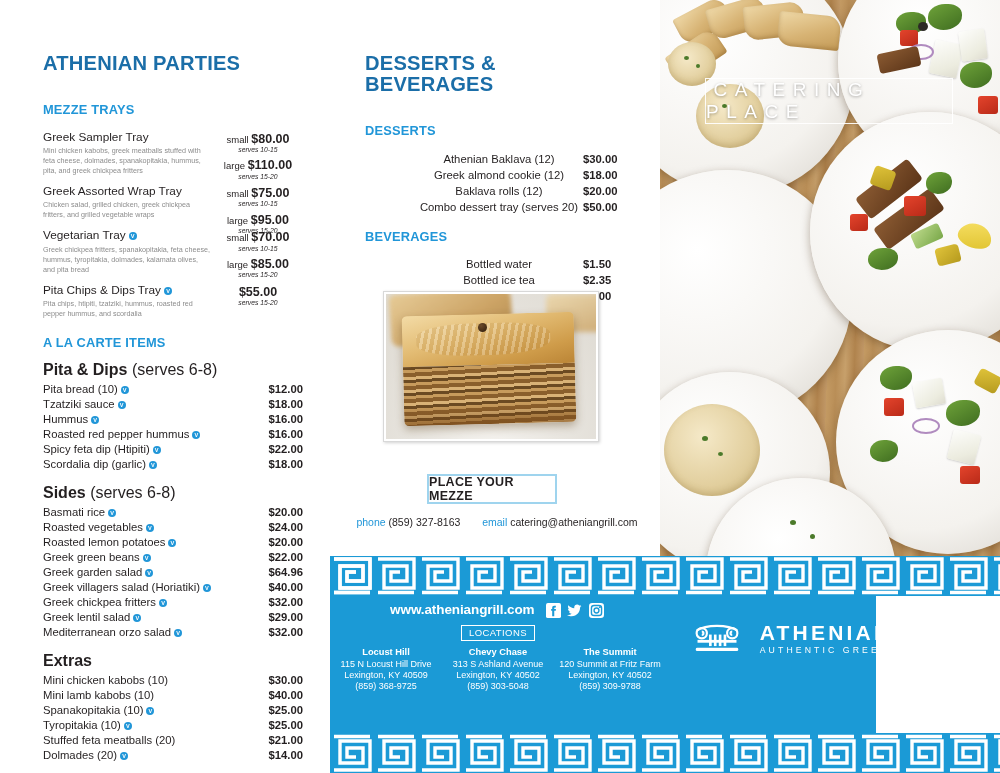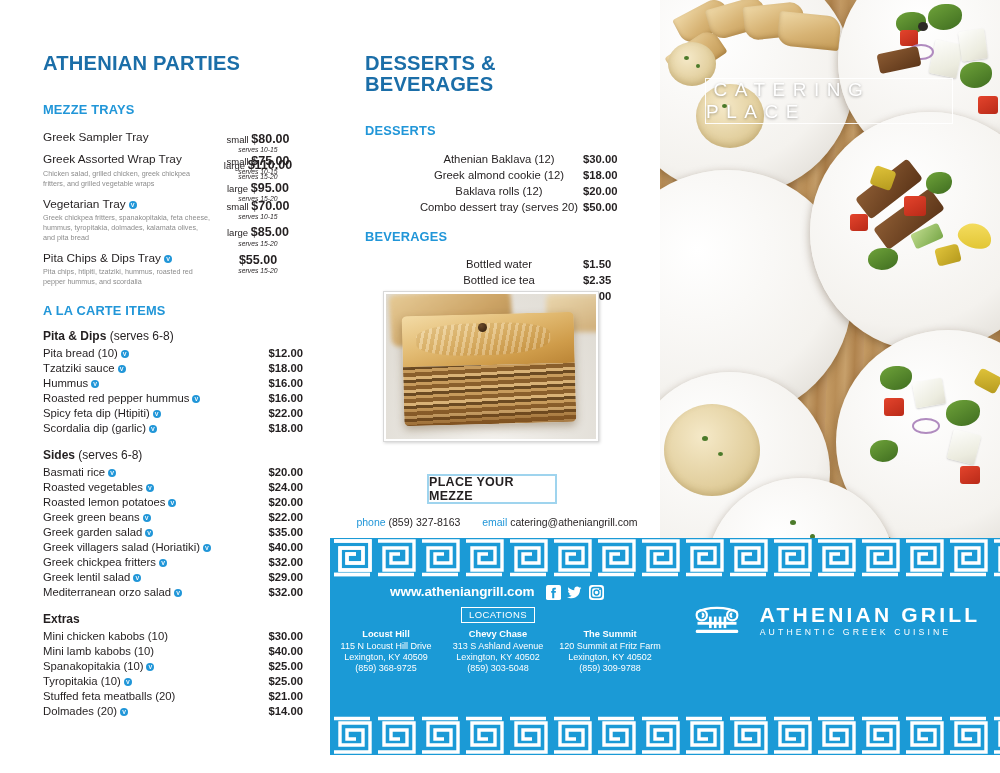--- a/index.html
+++ b/index.html
@@ -20,21 +20,21 @@
     font-size:21px;font-weight:bold;color:#1b6ea8;letter-spacing:.2px;
     margin:0;padding:0;line-height:1;
     transform:scaleX(.96);transform-origin:left center;
   }
   h2.sub-title{
     font-size:13.5px;font-weight:bold;color:#2196d8;letter-spacing:.2px;
     margin:0;line-height:1;
     transform:scaleX(.95);transform-origin:left center;
   }
   h3.group-title{
-    font-size:12px;font-weight:bold;color:#231f20;margin:0;line-height:1;
+    font-size:16px;font-weight:bold;color:#231f20;margin:0;line-height:1;
   }
   h3.group-title .serv{font-weight:normal;}
 
   
   .tray{position:relative;margin-bottom:9px;}
   .tray-name{font-size:11.8px;color:#231f20;line-height:1.15;padding-right:92px;}
   .tray-desc{
     font-size:7.2px;color:#8c8c8c;line-height:1.38;margin-top:2px;padding-right:92px;
   }
   .price-block{position:absolute;right:0;top:-1px;text-align:center;width:90px;}
@@ -156,21 +156,21 @@
   .catering-banner{
     position:absolute;left:705px;top:78px;width:248px;height:46px;
     border:1.5px solid rgba(255,255,255,.92);box-sizing:border-box;
     display:flex;align-items:center;justify-content:center;
     color:#ffffff;font-size:19px;letter-spacing:7.5px;
     text-indent:7.5px;font-weight:400;
     text-shadow:0 1px 3px rgba(0,0,0,.35);
   }
 
   .footer{
-    position:absolute;left:330px;top:538px;width:670px;height:217px;background:#1b9ad6;
+    position:absolute;left:330px;top:556px;width:546px;height:217px;background:#1b9ad6;
   }
   .meander-top{position:absolute;left:0;top:0;width:670px;height:40px;}
   .meander-bot{position:absolute;left:0;bottom:0;width:670px;height:40px;transform:scaleY(-1);}
 
   .footer-body{position:absolute;left:0;top:40px;width:670px;height:137px;}
 
   .fcol-left{position:absolute;left:0;top:0;width:336px;text-align:center;color:#fff;}
   .site{font-size:13.5px;font-weight:bold;letter-spacing:-.1px;display:inline-block;vertical-align:middle;}
   .socials{display:inline-block;vertical-align:middle;margin-left:7px;}
   .socials svg{vertical-align:middle;margin-right:2px;}
@@ -261,20 +261,21 @@
 <div class="sheet">
 
   <div class="col col-left">
     <h1 class="section-title" style="margin-top:52px;">ATHENIAN PARTIES</h1>
 
     <h2 class="sub-title" style="margin-top:30px;">MEZZE TRAYS</h2>
 
     <div id="mezze-list" style="margin-top:14px;">
         <div class="tray">
           <div class="tray-name">Greek Sampler Tray</div>
+          <div class="tray-desc">Mini chicken kabobs, greek meatballs stuffed with feta cheese, dolmades, spanakopitakia, hummus, pita, and greek chickpea fritters</div>
           <div class="price-block">
             <div class="price-line"><span class="psize">small </span><span class="pamt">$80.00</span></div>
             <span class="pserves">serves 10-15</span>
             <div class="price-line"><span class="psize">large </span><span class="pamt">$110.00</span></div>
             <span class="pserves">serves 15-20</span>
           </div>
         </div>
         <div class="tray">
           <div class="tray-name">Greek Assorted Wrap Tray</div>
           <div class="tray-desc">Chicken salad, grilled chicken, greek chickpea fritters, and grilled vegetable wraps</div>
@@ -313,21 +314,21 @@
         <div class="item"><span class="nm">Tzatziki sauce</span><span class="veg">V</span><span class="amt">$18.00</span></div>
         <div class="item"><span class="nm">Hummus</span><span class="veg">V</span><span class="amt">$16.00</span></div>
         <div class="item"><span class="nm">Roasted red pepper hummus</span><span class="veg">V</span><span class="amt">$16.00</span></div>
         <div class="item"><span class="nm">Spicy feta dip (Htipiti)</span><span class="veg">V</span><span class="amt">$22.00</span></div>
         <div class="item"><span class="nm">Scordalia dip (garlic)</span><span class="veg">V</span><span class="amt">$18.00</span></div>
         <h3 class="group-title" style="margin-top: 13px; margin-bottom: 4px;"><span>Sides</span><span class="serv"> (serves 6-8)</span></h3>
         <div class="item"><span class="nm">Basmati rice</span><span class="veg">V</span><span class="amt">$20.00</span></div>
         <div class="item"><span class="nm">Roasted vegetables</span><span class="veg">V</span><span class="amt">$24.00</span></div>
         <div class="item"><span class="nm">Roasted lemon potatoes</span><span class="veg">V</span><span class="amt">$20.00</span></div>
         <div class="item"><span class="nm">Greek green beans</span><span class="veg">V</span><span class="amt">$22.00</span></div>
-        <div class="item"><span class="nm">Greek garden salad</span><span class="veg">V</span><span class="amt">$35.00</span></div>
+        <div class="item"><span class="nm">Greek garden salad</span><span class="veg">V</span><span class="amt">$64.96</span></div>
         <div class="item"><span class="nm">Greek villagers salad (Horiatiki)</span><span class="veg">V</span><span class="amt">$40.00</span></div>
         <div class="item"><span class="nm">Greek chickpea fritters</span><span class="veg">V</span><span class="amt">$32.00</span></div>
         <div class="item"><span class="nm">Greek lentil salad</span><span class="veg">V</span><span class="amt">$29.00</span></div>
         <div class="item"><span class="nm">Mediterranean orzo salad</span><span class="veg">V</span><span class="amt">$32.00</span></div>
         <h3 class="group-title" style="margin-top: 13px; margin-bottom: 4px;"><span>Extras</span></h3>
         <div class="item"><span class="nm">Mini chicken kabobs (10)</span><span class="amt">$30.00</span></div>
         <div class="item"><span class="nm">Mini lamb kabobs (10)</span><span class="amt">$40.00</span></div>
         <div class="item"><span class="nm">Spanakopitakia (10)</span><span class="veg">V</span><span class="amt">$25.00</span></div>
         <div class="item"><span class="nm">Tyropitakia (10)</span><span class="veg">V</span><span class="amt">$25.00</span></div>
         <div class="item"><span class="nm">Stuffed feta meatballs (20)</span><span class="amt">$21.00</span></div>

